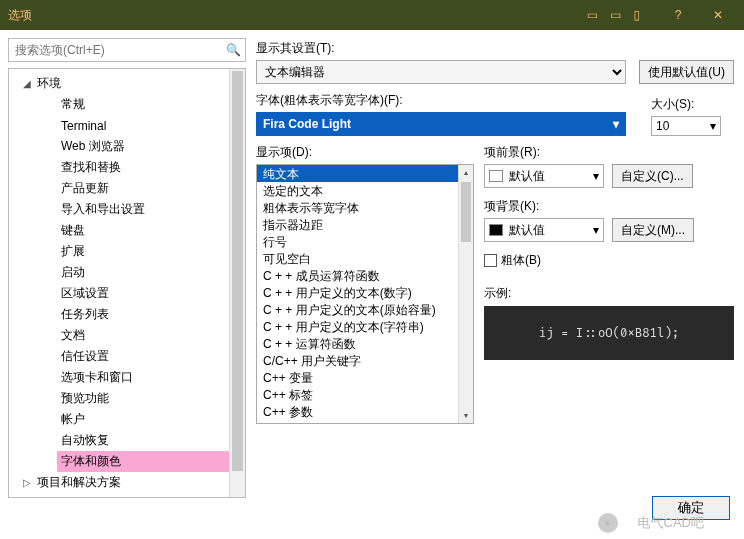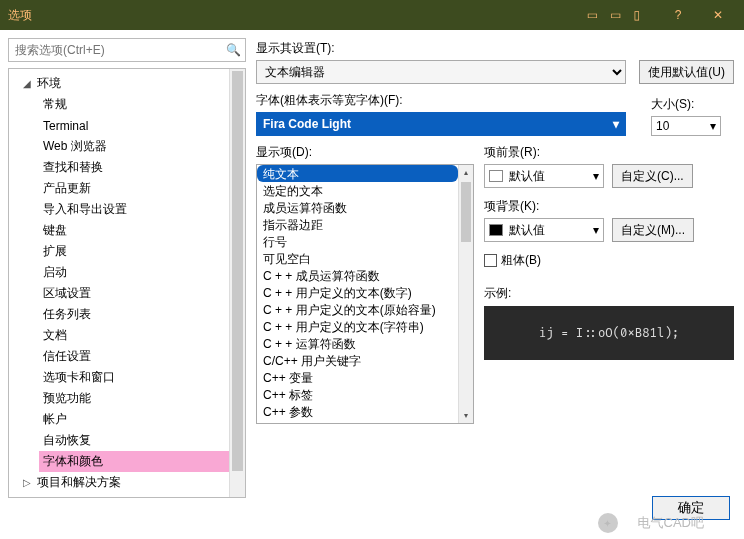--- a/index.html
+++ b/index.html
@@ -11,38 +11,38 @@
 .titlebar .btn { width:36px; height:24px; display:flex; align-items:center; justify-content:center; }
 .body { display:flex; padding:8px; gap:8px; }
 .left { width:238px; }
 .search { position:relative; border:1px solid #bbb; height:24px; display:flex; align-items:center; padding:0 4px; }
 .search input { border:none; outline:none; flex:1; font-size:12px; color:#888; }
 .tree { border:1px solid #bbb; margin-top:6px; height:430px; overflow:auto; padding:4px 0; position:relative; }
 .tree-row { display:flex; align-items:center; height:21px; padding-left:4px; }
 .tree-arrow { width:14px; font-size:10px; color:#555; }
 .tree-lbl { }
 .tree-lvl1 { margin-left:10px; }
-.tree-lvl2 { margin-left:30px; }
+.tree-lvl2 { margin-left:48px; }
 .tree-row.sel { background:#f9a8d4; }
 .scrollbar { position:absolute; right:0; top:0; bottom:0; width:16px; background:#f0f0f0; border-left:1px solid #ddd;}
 .scroll-thumb { position:absolute; left:2px; right:2px; top:2px; height:400px; background:#c8c8c8; }
 .right { flex:1; padding:2px; }
 .row { display:flex; align-items:center; margin-bottom:4px; }
 .lbl { font-size:12px; margin-bottom:3px; }
 select.wide { width:370px; height:24px; border:1px solid #aaa; background:#f5f5f5; padding:0 4px; font-size:12px; }
 .btn-std { border:1px solid #999; background:#f0f0f0; height:24px; padding:0 8px; font-size:12px; min-width:80px; }
 .section { margin-top:8px; }
 .font-area { display:flex; gap:25px; align-items:flex-end; }
 .font-select { width:370px; height:24px; background:#0a5fbf; color:#fff; font-weight:bold; border:1px solid #0a5fbf; display:flex; align-items:center; padding:0 6px; justify-content:space-between; }
 .size-col { }
 .size-input { width:70px; height:20px; border:1px solid #aaa; display:flex; align-items:center; padding:0 4px; justify-content:space-between; }
 .display-area { display:flex; gap:10px; margin-top:8px; }
 .listbox { width:218px; height:260px; border:1px solid #aaa; overflow:hidden; position:relative; font-size:12px; }
 .list-items { position:absolute; left:0; right:15px; top:0; }
-.list-item { padding:1px 6px; height:17px; line-height:16px; white-space:nowrap;border-radius:6px; }
+.list-item { padding:1px 6px; height:17px; line-height:16px; white-space:nowrap; }
 .list-item.sel { background:#0a5fbf; color:#fff; }
 .list-scroll { position:absolute; right:0; top:0; bottom:0; width:15px; background:#f0f0f0; border-left:1px solid #ddd; }
 .list-scroll .btn{position:absolute;left:0;right:0;height:15px;display:flex;align-items:center;justify-content:center;font-size:8px;color:#555;}
 .list-scroll .thumb{position:absolute;left:2px;right:2px;top:17px;height:60px;background:#c8c8c8;}
 .props { flex:1; }
 .color-sel { display:flex; align-items:center; border:1px solid #aaa; height:24px; width:120px; padding:0 4px; gap:6px; }
 .swatch { width:14px; height:12px; border:1px solid #888; }
 .prop-row { display:flex; align-items:flex-end; gap:8px; margin-bottom:10px; }
 .chk { display:flex; align-items:center; gap:4px; margin-top:6px;}
 .chk-box { width:13px; height:13px; border:1px solid #555; }
@@ -169,21 +169,21 @@
       </div>
     </div>
 
     <div class="display-area">
       <div>
         <div class="lbl">显示项(D):</div>
         <div class="listbox">
           <div class="list-items">
             <div class="list-item sel">纯文本</div>
             <div class="list-item">选定的文本</div>
-            <div class="list-item">成员运算符函数</div>
+            <div class="list-item">粗体表示等宽字体</div>
             <div class="list-item">指示器边距</div>
             <div class="list-item">行号</div>
             <div class="list-item">可见空白</div>
             <div class="list-item">C + + 成员运算符函数</div>
             <div class="list-item">C + + 用户定义的文本(数字)</div>
             <div class="list-item">C + + 用户定义的文本(原始容量)</div>
             <div class="list-item">C + + 用户定义的文本(字符串)</div>
             <div class="list-item">C + + 运算符函数</div>
             <div class="list-item">C/C++ 用户关键字</div>
             <div class="list-item">C++ 变量</div>

